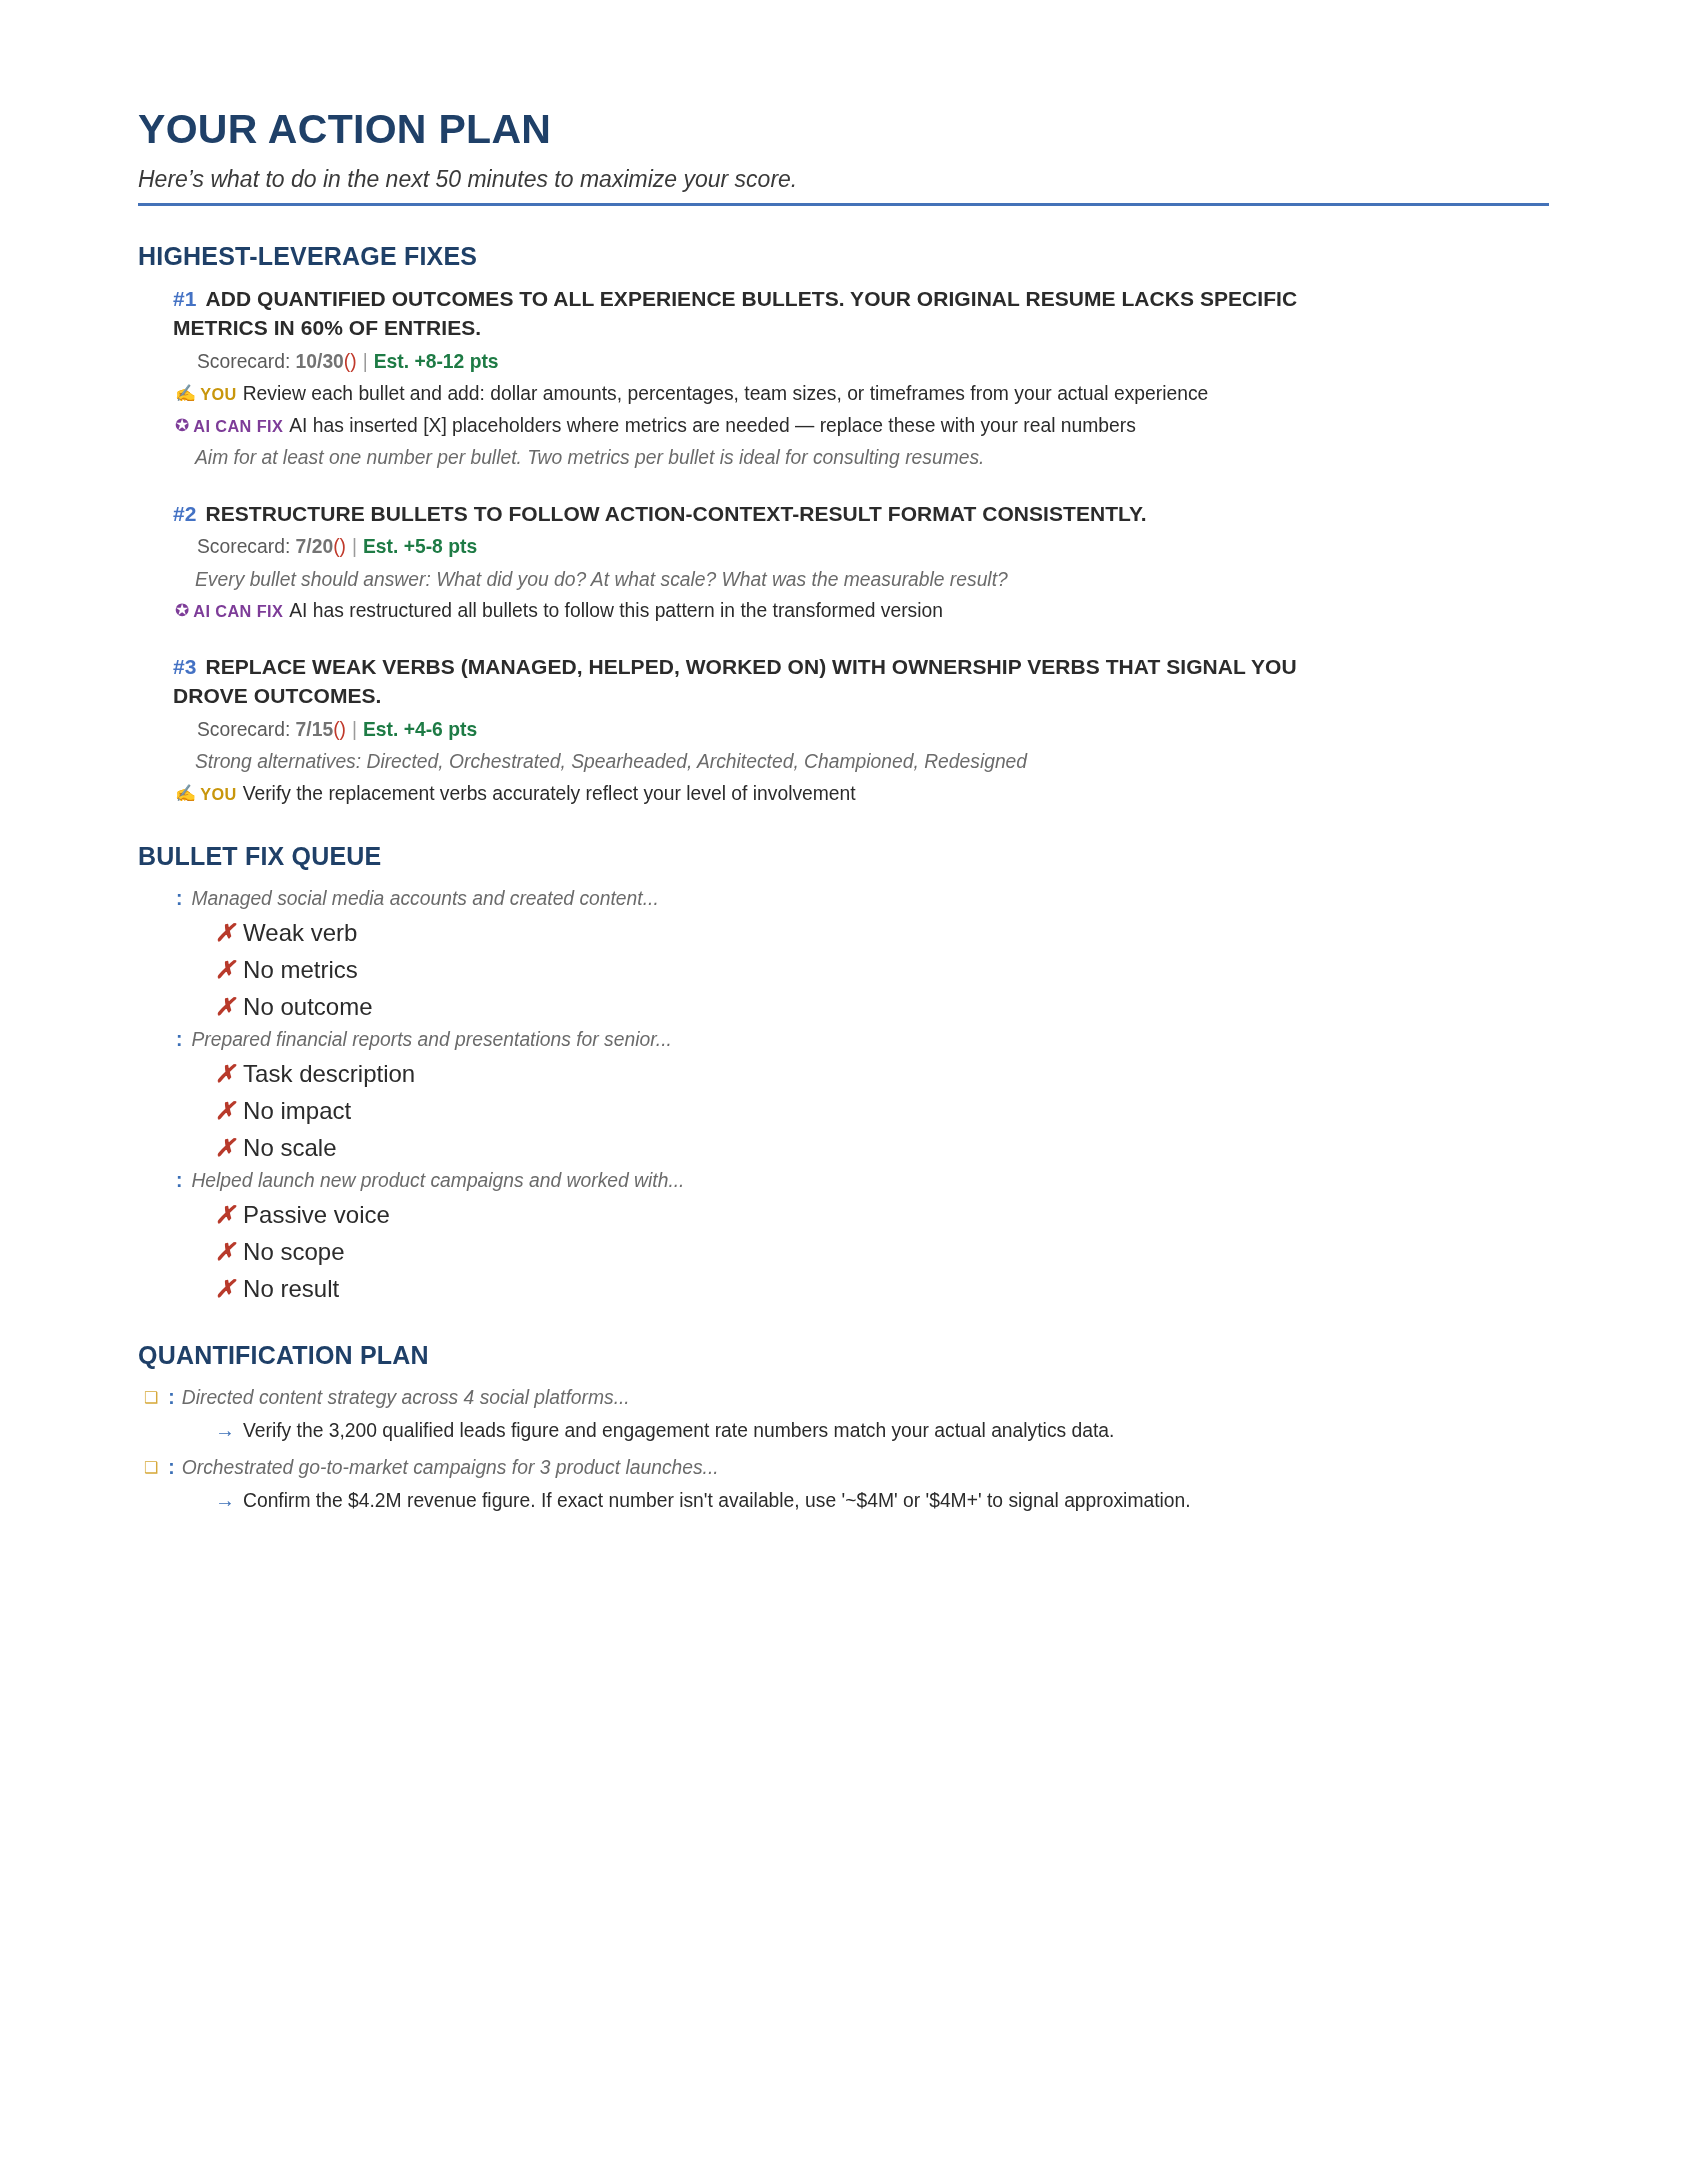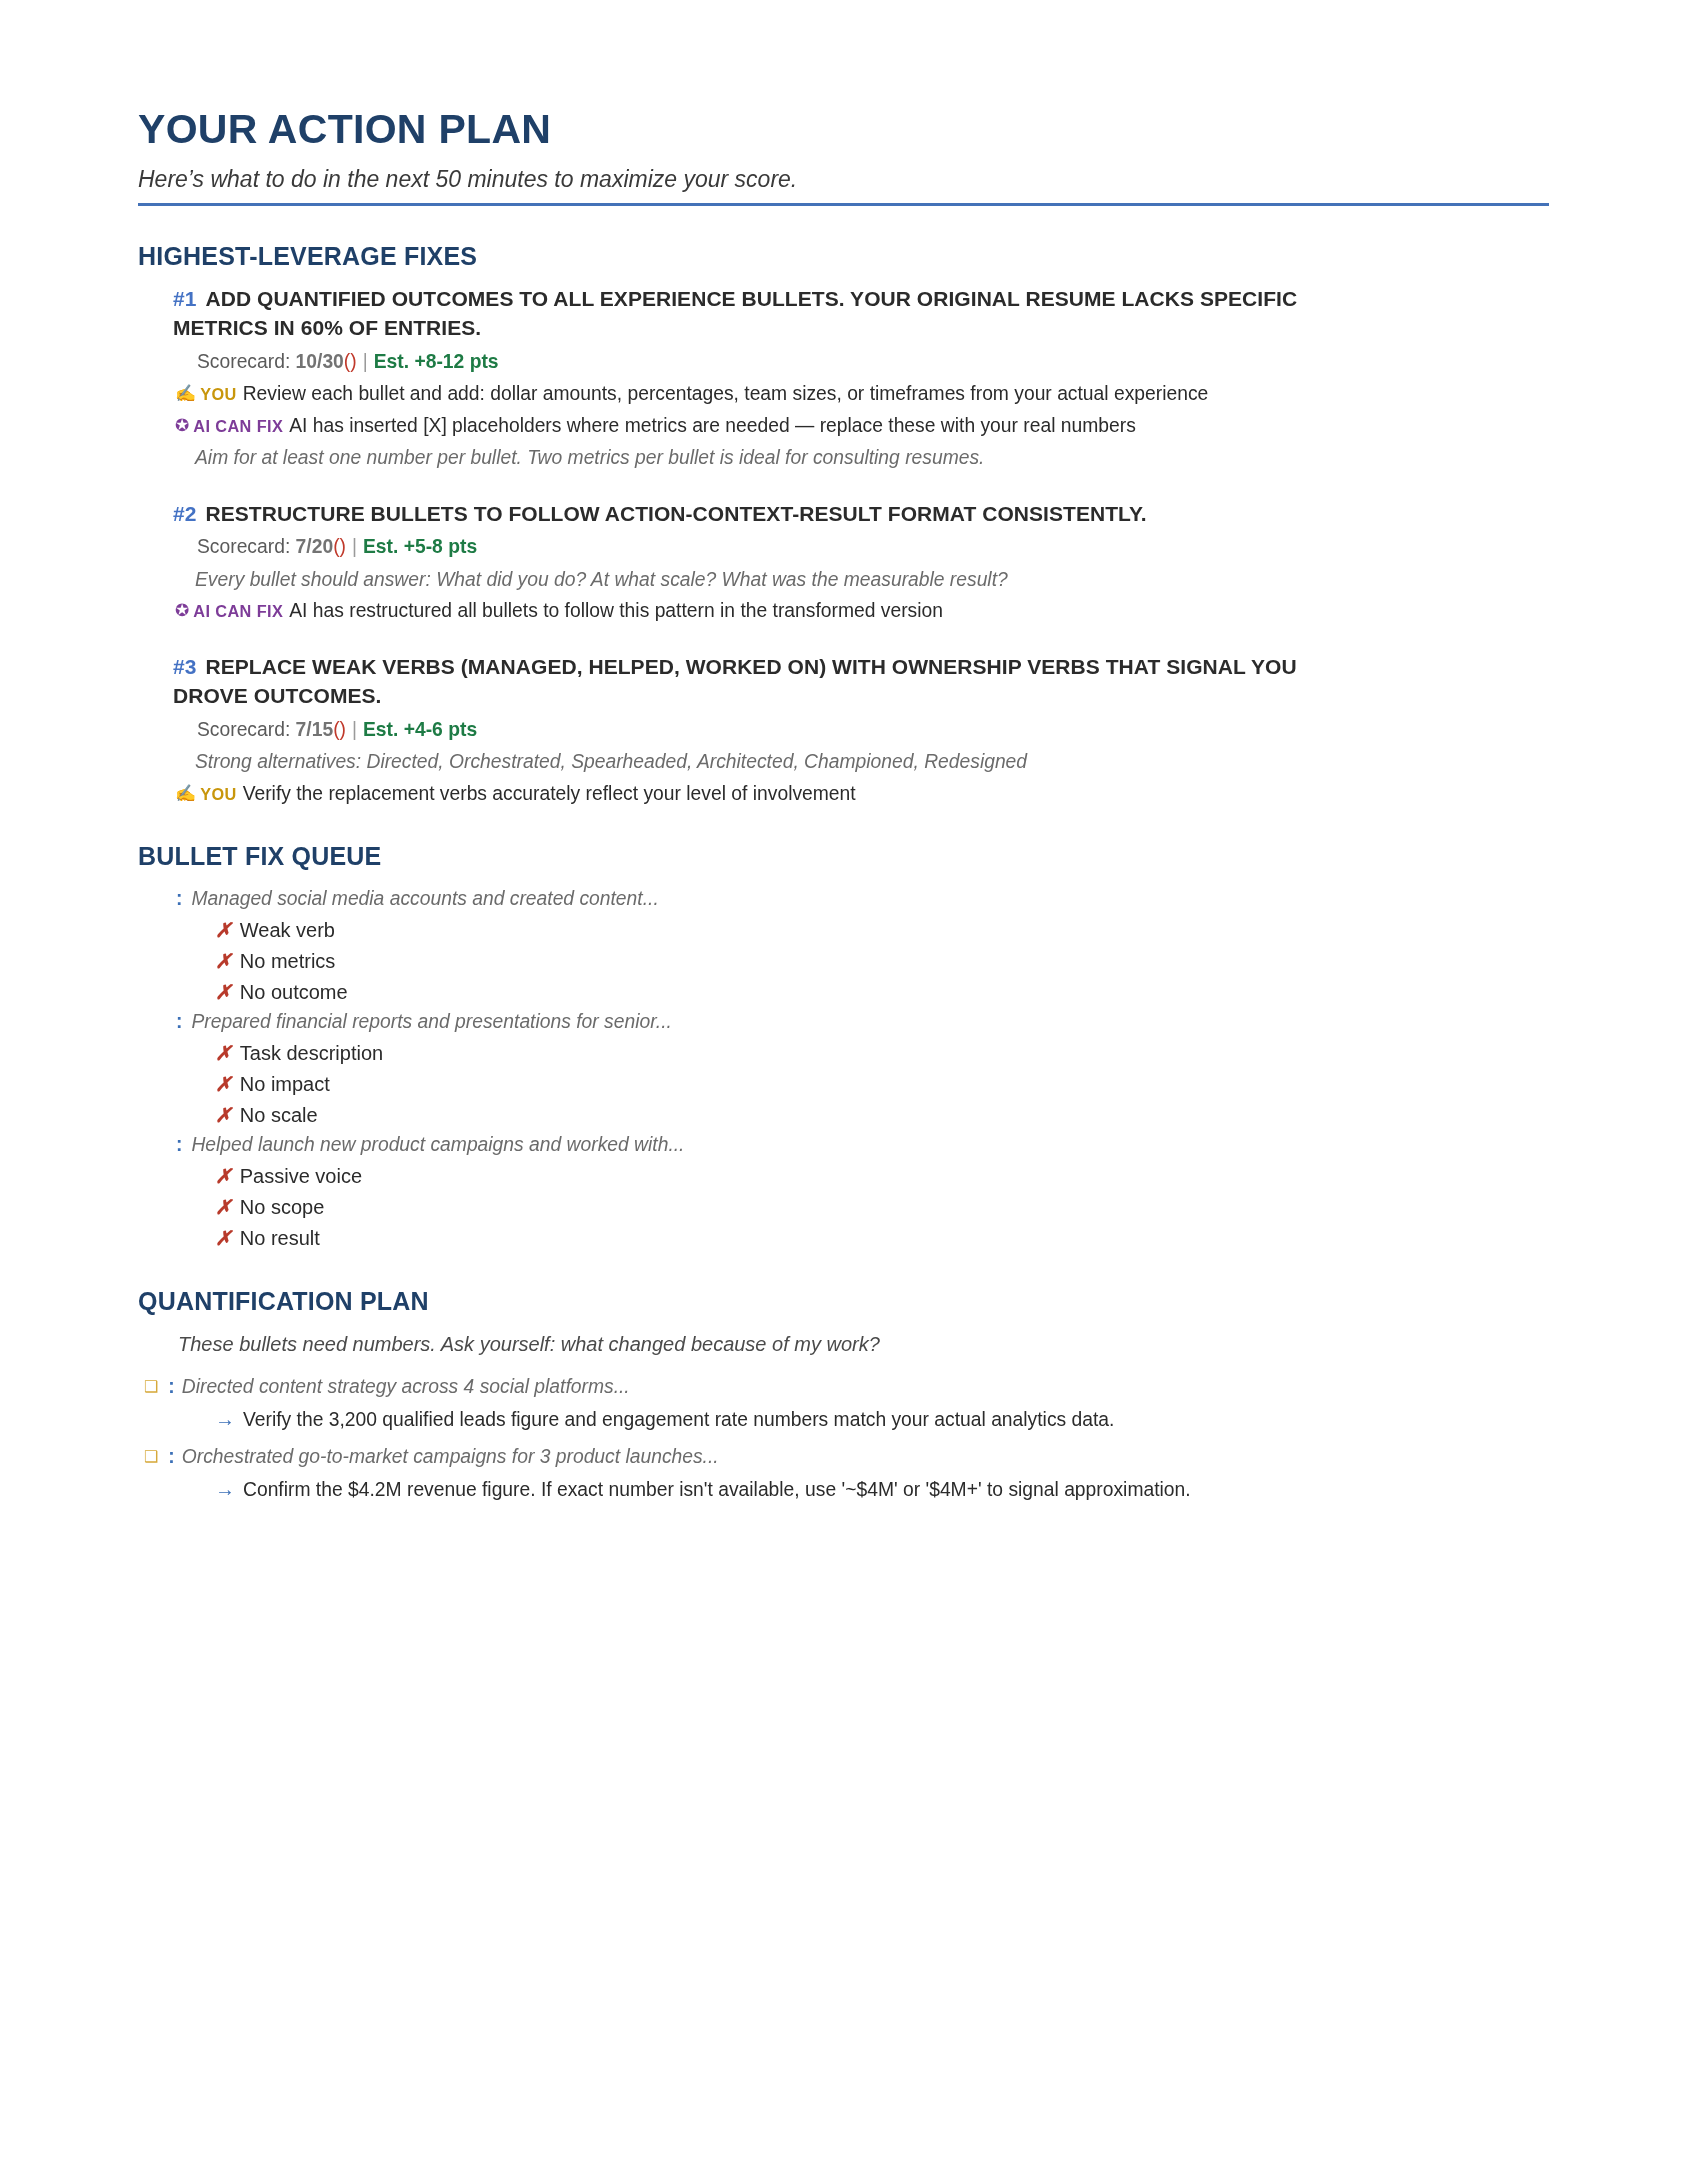--- a/index.html
+++ b/index.html
@@ -138,21 +138,21 @@
     padding-left: 38px;
     margin-bottom: 1px;
   }
   .queue-colon {
     color: #3B6FB6;
     font-weight: bold;
     font-style: normal;
     margin-right: 9px;
   }
   .queue-issue {
-    font-size: 20px;
+    font-size: 24px;
     color: #2b2b2b;
     line-height: 1.5;
     padding-left: 77px;
     margin-bottom: 1px;
   }
   .issue-x {
     color: #B83A2B;
     font-weight: bold;
     margin-right: 8px;
     font-style: italic;
@@ -285,21 +285,20 @@
         <span class="queue-colon">:</span><span>Helped launch new product campaigns and worked with...</span>
       </div>
       <div class="queue-issue"><span class="issue-x">✗</span><span>Passive voice</span></div>
       <div class="queue-issue"><span class="issue-x">✗</span><span>No scope</span></div>
       <div class="queue-issue"><span class="issue-x">✗</span><span>No result</span></div>
     </div>
   </div>
 
   <div class="section">
     <div class="section-heading">QUANTIFICATION PLAN</div>
-    <div class="quant-intro">These bullets need numbers. Ask yourself: what changed because of my work?</div>
 
     <div class="quant-bullet">
       <span class="quant-box">❑</span><span class="quant-colon">:</span><span>Directed content strategy across 4 social platforms...</span>
     </div>
     <div class="quant-action">
       <span class="arrow">→</span><span>Verify the 3,200 qualified leads figure and engagement rate numbers match your actual analytics data.</span>
     </div>
 
     <div class="quant-bullet">
       <span class="quant-box">❑</span><span class="quant-colon">:</span><span>Orchestrated go-to-market campaigns for 3 product launches...</span>

